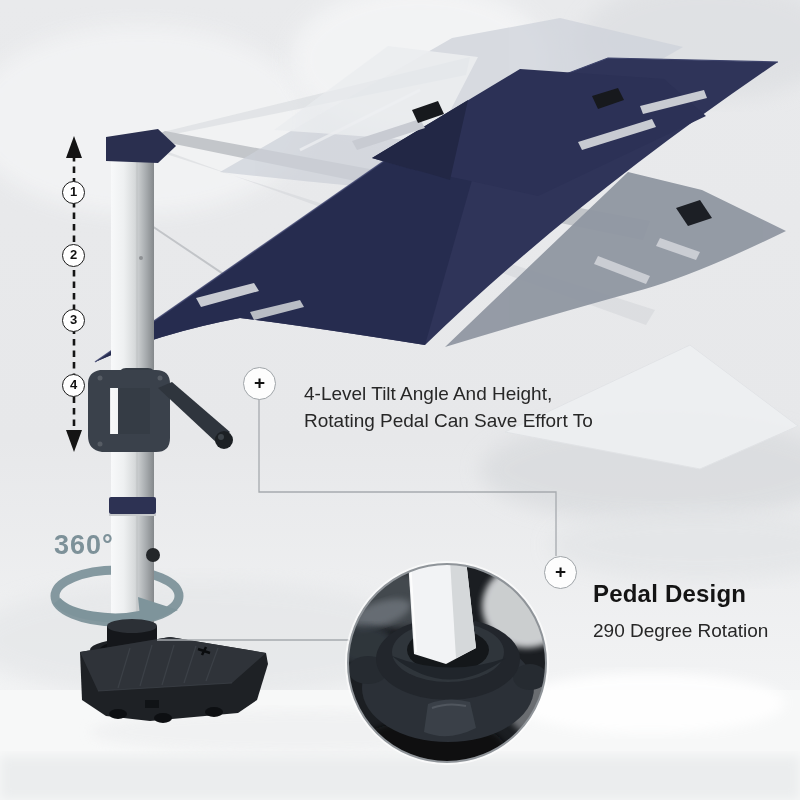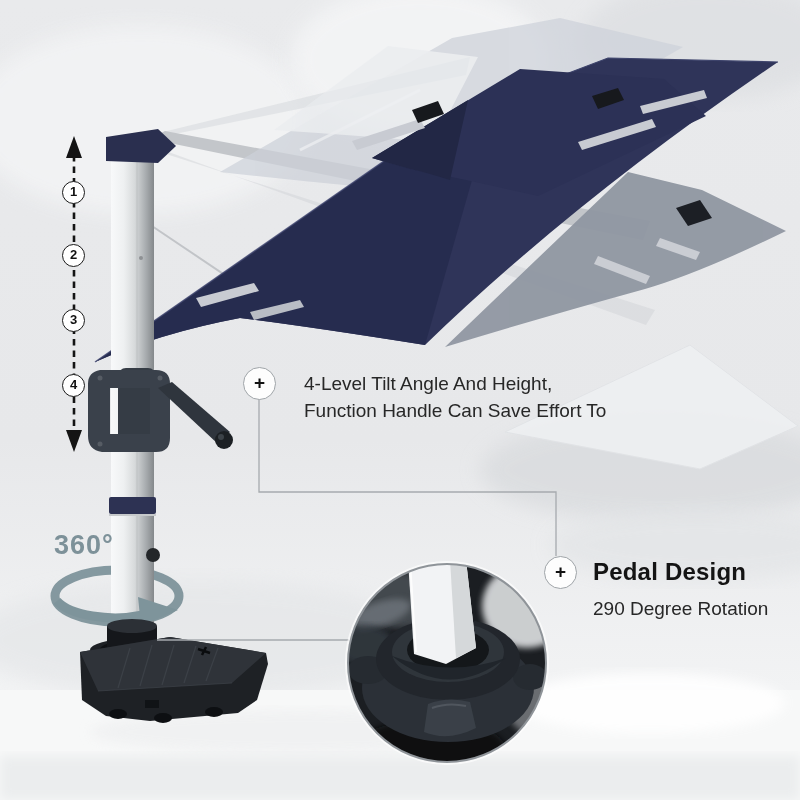--- a/index.html
+++ b/index.html
@@ -191,27 +191,27 @@
 
   <div class="lvl-circle" style="left:62px;top:181px;">1</div>
   <div class="lvl-circle" style="left:62px;top:244px;">2</div>
   <div class="lvl-circle" style="left:62px;top:309px;">3</div>
   <div class="lvl-circle" style="left:62px;top:374px;">4</div>
 
   <div class="plus-circle" style="left:243px;top:367px;">+</div>
   <div class="plus-circle" style="left:544px;top:556px;">+</div>
 
   <div class="overlay" style="left:304px;top:364px;">
-    <div style="margin-top:6px;">
+    <div style="margin-top:16px;">
       <div class="callout-line">4-Level Tilt Angle And Height,</div>
-      <div class="callout-line">Function Handle Can Save Effort To</div>
+      <div class="callout-line">Rotating Pedal Can Save Effort To</div>
     </div>
   </div>
 
-  <div class="overlay" style="left:593px;top:558px;">
+  <div class="overlay" style="left:593px;top:580px;">
     <div class="callout-title">Pedal Design</div>
     <div style="margin-top:9px;">
       <div class="callout-line">290 Degree Rotation</div>
     </div>
   </div>
 
   <div class="overlay rotation-label" style="left:54px;top:530px;">360°</div>
 
 </div>
 

